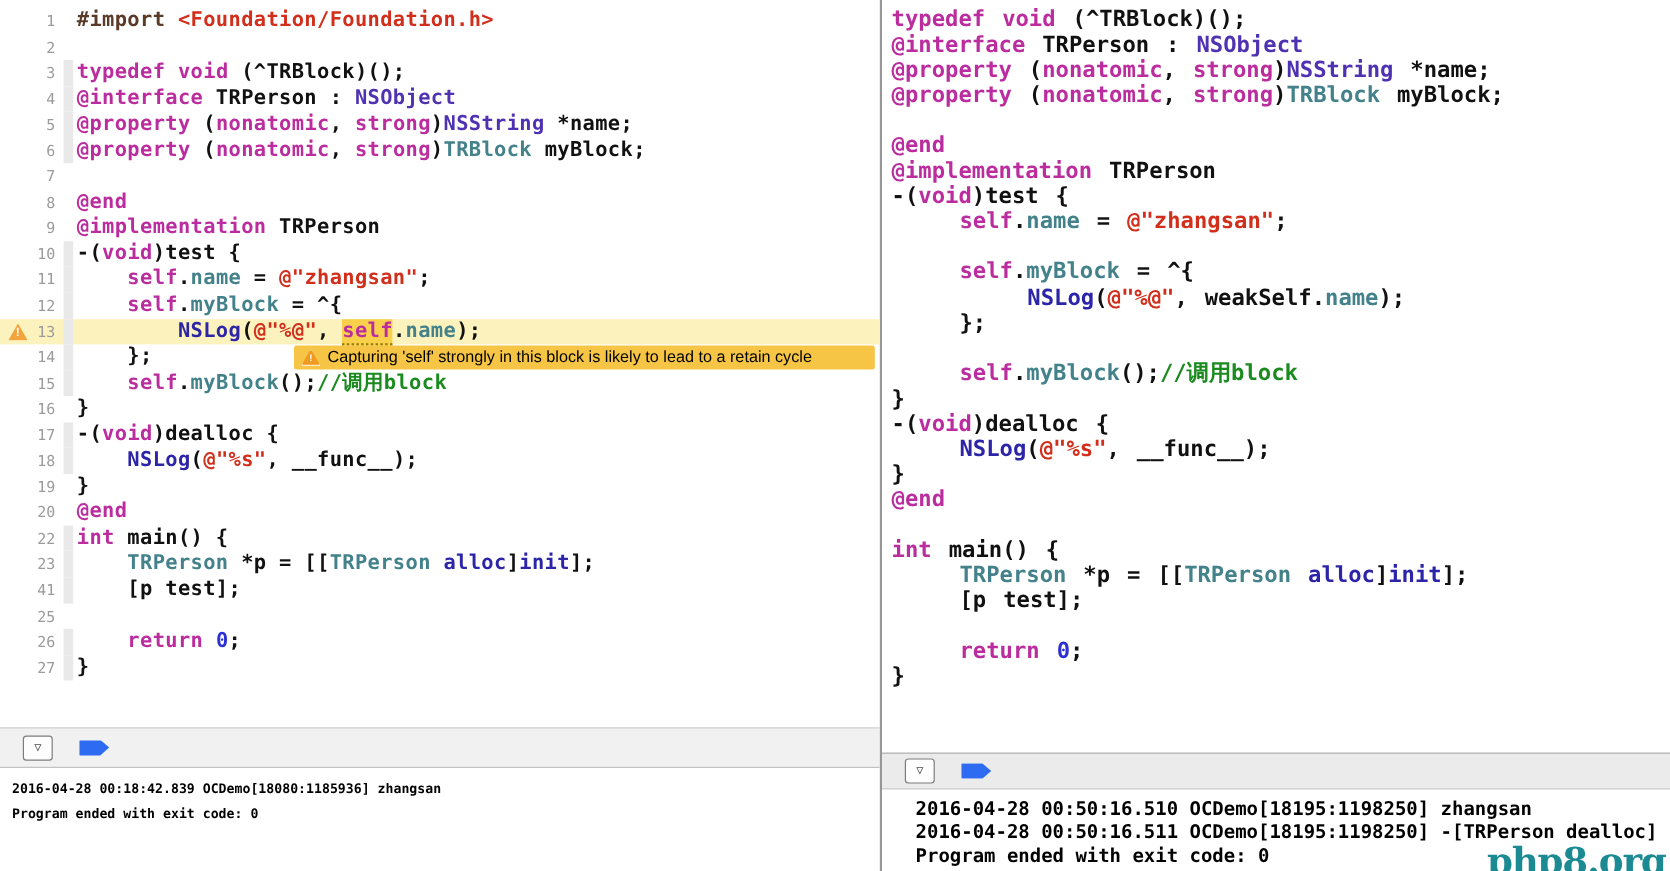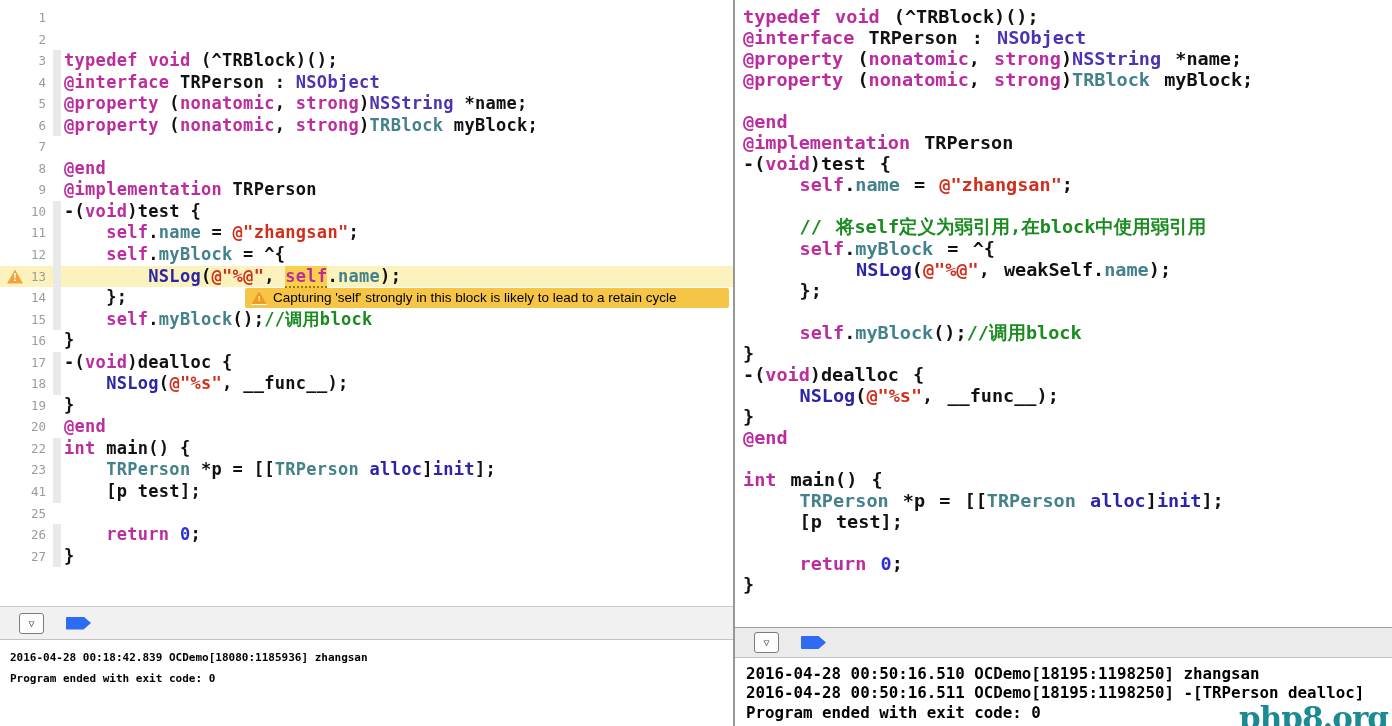--- a/index.html
+++ b/index.html
@@ -42,31 +42,31 @@
   .toolbar{display:flex;align-items:center;gap:22px;padding-left:19px;}
   #left-panel .toolbar{height:32px;background:#f1f1f1;border-top:1px solid #c9c9c9;border-bottom:1px solid #c2c2c2;}
   #right-panel .toolbar{height:29px;background:#ebebeb;border-top:1px solid #9e9e9e;border-bottom:1px solid #c2c2c2;}
   .filterbtn{width:23px;height:19px;border:1.5px solid #7d7d7d;border-radius:3px;background:#fdfdfd;
         display:flex;align-items:center;justify-content:center;font-size:10px;color:#4c4c4c;cursor:pointer;}
   .markerbtn{width:25px;height:13px;background:#2d6bf2;border-radius:1px;cursor:pointer;
         clip-path:polygon(0 0,70% 0,100% 50%,70% 100%,0 100%);}
   
   .console{flex:1;background:#fff;position:relative;font-weight:700;color:#000;}
   #left-panel .console{font-size:11px;line-height:21px;padding:7px 0 0 10px;}
-  #right-panel .console{font-size:15.8px;line-height:19.3px;padding:6px 0 0 11px;}
+  #right-panel .console{font-size:15.8px;line-height:19.3px;padding:6px 0 0 28px;}
   .console .cline{white-space:pre;}
   .watermark{position:absolute;right:4px;bottom:-2px;font-family:"DejaVu Serif","Liberation Serif",serif;
         font-weight:700;font-size:31px;color:#1b8a93;letter-spacing:-1px;}
 </style>
 </head>
 <body>
 
 <div class="panel" id="left-panel">
   <div class="codearea" id="left-code">
-      <div class="crow"><span class="lnum">1</span></div>
+      <div class="crow"><span class="lnum">1</span><span class="code"><span class="tk-pp">#import </span><span class="tk-s">&lt;Foundation/Foundation.h&gt;</span></span></div>
       <div class="crow"><span class="lnum">2</span><span class="code"></span></div>
       <div class="crow"><span class="chbar"></span><span class="lnum">3</span><span class="code"><span class="tk-k">typedef</span><span class="tk-d"> </span><span class="tk-k">void</span><span class="tk-d"> (^TRBlock)();</span></span></div>
       <div class="crow"><span class="chbar"></span><span class="lnum">4</span><span class="code"><span class="tk-k">@interface</span><span class="tk-d"> TRPerson : </span><span class="tk-cls">NSObject</span></span></div>
       <div class="crow"><span class="chbar"></span><span class="lnum">5</span><span class="code"><span class="tk-k">@property</span><span class="tk-d"> (</span><span class="tk-k">nonatomic</span><span class="tk-d">, </span><span class="tk-k">strong</span><span class="tk-d">)</span><span class="tk-cls">NSString</span><span class="tk-d"> *name;</span></span></div>
       <div class="crow"><span class="chbar"></span><span class="lnum">6</span><span class="code"><span class="tk-k">@property</span><span class="tk-d"> (</span><span class="tk-k">nonatomic</span><span class="tk-d">, </span><span class="tk-k">strong</span><span class="tk-d">)</span><span class="tk-t">TRBlock</span><span class="tk-d"> myBlock;</span></span></div>
       <div class="crow"><span class="lnum">7</span><span class="code"></span></div>
       <div class="crow"><span class="lnum">8</span><span class="code"><span class="tk-k">@end</span></span></div>
       <div class="crow"><span class="lnum">9</span><span class="code"><span class="tk-k">@implementation</span><span class="tk-d"> TRPerson</span></span></div>
       <div class="crow"><span class="chbar"></span><span class="lnum">10</span><span class="code"><span class="tk-d">-(</span><span class="tk-k">void</span><span class="tk-d">)test {</span></span></div>
       <div class="crow"><span class="chbar"></span><span class="lnum">11</span><span class="code"><span class="tk-d">    </span><span class="tk-k">self</span><span class="tk-d">.</span><span class="tk-t">name</span><span class="tk-d"> = </span><span class="tk-s">@"zhangsan"</span><span class="tk-d">;</span></span></div>
@@ -104,21 +104,20 @@
       <div class="crow"><span class="code"><span class="tk-k">typedef</span><span class="tk-d"> </span><span class="tk-k">void</span><span class="tk-d"> (^TRBlock)();</span></span></div>
       <div class="crow"><span class="code"><span class="tk-k">@interface</span><span class="tk-d"> TRPerson : </span><span class="tk-cls">NSObject</span></span></div>
       <div class="crow"><span class="code"><span class="tk-k">@property</span><span class="tk-d"> (</span><span class="tk-k">nonatomic</span><span class="tk-d">, </span><span class="tk-k">strong</span><span class="tk-d">)</span><span class="tk-cls">NSString</span><span class="tk-d"> *name;</span></span></div>
       <div class="crow"><span class="code"><span class="tk-k">@property</span><span class="tk-d"> (</span><span class="tk-k">nonatomic</span><span class="tk-d">, </span><span class="tk-k">strong</span><span class="tk-d">)</span><span class="tk-t">TRBlock</span><span class="tk-d"> myBlock;</span></span></div>
       <div class="crow"><span class="code"></span></div>
       <div class="crow"><span class="code"><span class="tk-k">@end</span></span></div>
       <div class="crow"><span class="code"><span class="tk-k">@implementation</span><span class="tk-d"> TRPerson</span></span></div>
       <div class="crow"><span class="code"><span class="tk-d">-(</span><span class="tk-k">void</span><span class="tk-d">)test {</span></span></div>
       <div class="crow"><span class="code"><span class="tk-d">    </span><span class="tk-k">self</span><span class="tk-d">.</span><span class="tk-t">name</span><span class="tk-d"> = </span><span class="tk-s">@"zhangsan"</span><span class="tk-d">;</span></span></div>
       <div class="crow"><span class="code"></span></div>
-      <div class="crow"><span class="code"><span class="tk-d">    </span><span class="tk-c">// 将self定义为弱引用,在block中使用弱引用</span></span></div>
       <div class="crow"><span class="code"><span class="tk-d">    </span><span class="tk-k">self</span><span class="tk-d">.</span><span class="tk-t">myBlock</span><span class="tk-d"> = ^{</span></span></div>
       <div class="crow"><span class="code"><span class="tk-d">        </span><span class="tk-fn">NSLog</span><span class="tk-d">(</span><span class="tk-s">@"%@"</span><span class="tk-d">, weakSelf.</span><span class="tk-t">name</span><span class="tk-d">);</span></span></div>
       <div class="crow"><span class="code"><span class="tk-d">    };</span></span></div>
       <div class="crow"><span class="code"></span></div>
       <div class="crow"><span class="code"><span class="tk-d">    </span><span class="tk-k">self</span><span class="tk-d">.</span><span class="tk-t">myBlock</span><span class="tk-d">();</span><span class="tk-c">//调用block</span></span></div>
       <div class="crow"><span class="code"><span class="tk-d">}</span></span></div>
       <div class="crow"><span class="code"><span class="tk-d">-(</span><span class="tk-k">void</span><span class="tk-d">)dealloc {</span></span></div>
       <div class="crow"><span class="code"><span class="tk-d">    </span><span class="tk-fn">NSLog</span><span class="tk-d">(</span><span class="tk-s">@"%s"</span><span class="tk-d">, __func__);</span></span></div>
       <div class="crow"><span class="code"><span class="tk-d">}</span></span></div>
       <div class="crow"><span class="code"><span class="tk-k">@end</span></span></div>

